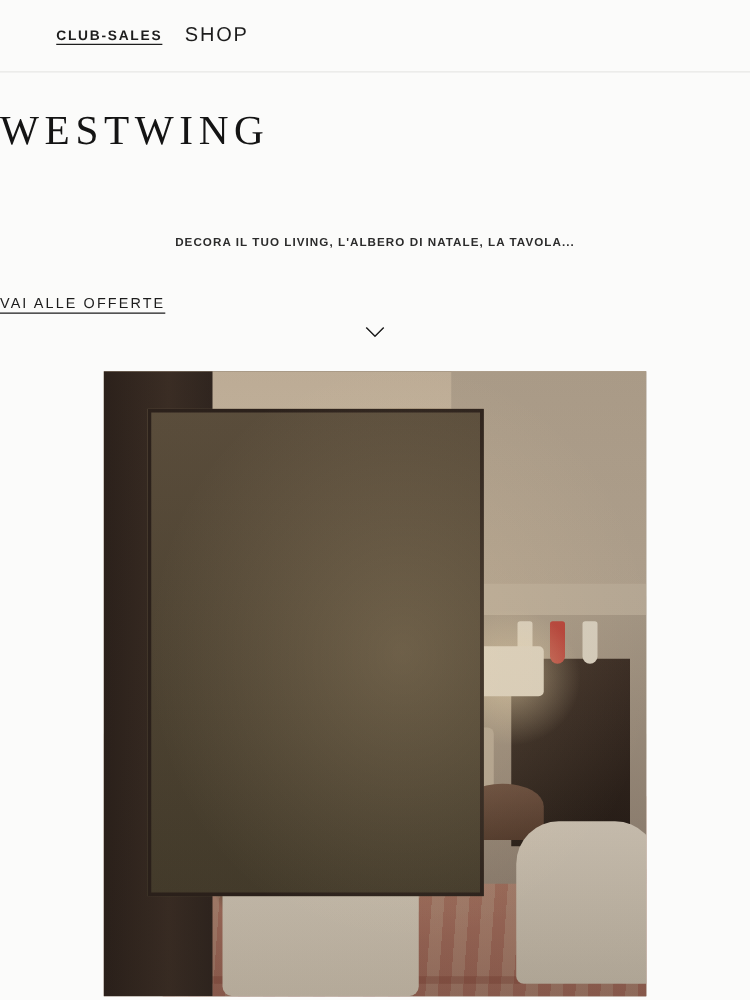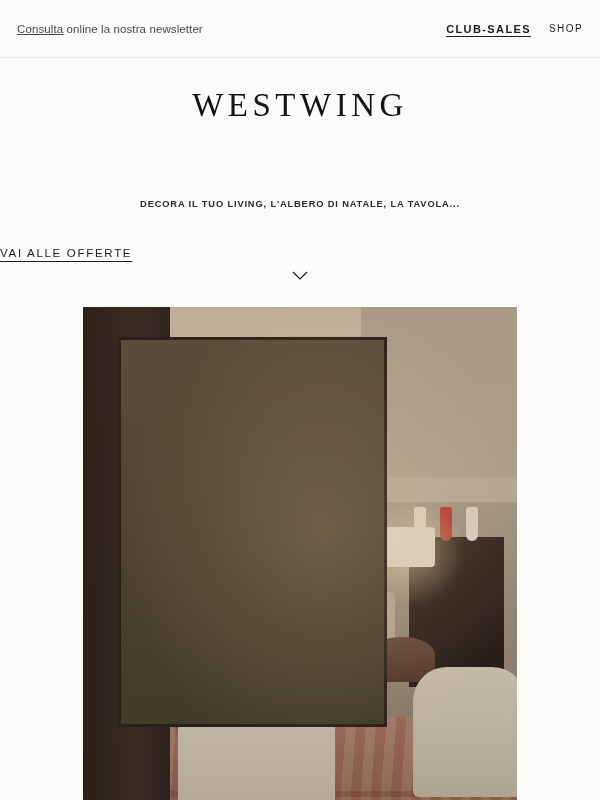--- a/index.html
+++ b/index.html
@@ -51,28 +51,27 @@
   .topbar-right .club {
     font-size: 11px;
     letter-spacing: 1.4px;
     color: #1d1d1d;
     font-weight: bold;
     text-decoration: underline;
     text-underline-offset: 3px;
     margin-left: 28px;
   }
   .topbar-right .shop {
-    font-size: 10px;
+    font-size: 16px;
     letter-spacing: 1.4px;
     color: #1d1d1d;
   }
 
   
   .brand {
-    text-align: center;
     padding-top: 29px;
     padding-bottom: 4px;
   }
   .brand-logo {
     font-family: "Liberation Serif", serif;
     font-size: 33px;
     letter-spacing: 4.5px;
     color: #141414;
     font-weight: normal;
     display: inline-block;
@@ -87,21 +86,21 @@
     font-family: "Liberation Serif", serif;
     font-style: italic;
     font-size: 31px;
     color: #b3342c;
     letter-spacing: 0.3px;
     line-height: 1.12;
     margin: 0;
     font-weight: normal;
   }
   .hero-sub {
-    margin-top: 26px;
+    margin-top: 16px;
     font-size: 9.3px;
     font-weight: bold;
     letter-spacing: 0.85px;
     color: #2b2b2b;
   }
   .cta-wrap {
     margin-top: 34px;
     text-align: left;
   }
   .cta {
@@ -280,23 +279,20 @@
       radial-gradient(ellipse at 55% 45%, rgba(255,225,175,0.18) 0%, rgba(0,0,0,0) 60%),
       linear-gradient(180deg, rgba(60,35,20,0.10) 0%, rgba(40,25,15,0.16) 100%);
   }
 </style>
 </head>
 <body>
 
 <div class="email-wrap">
 
   <div class="topbar">
-    <div class="topbar-left">
-      <span class="lnk">Consulta</span><span> online la nostra newsletter</span>
-    </div>
     <div class="topbar-right">
       <span class="club">CLUB-SALES</span>
       <span class="shop">SHOP</span>
     </div>
   </div>
 
   <div class="brand">
     <span class="brand-logo">WESTWING</span>
   </div>
 

